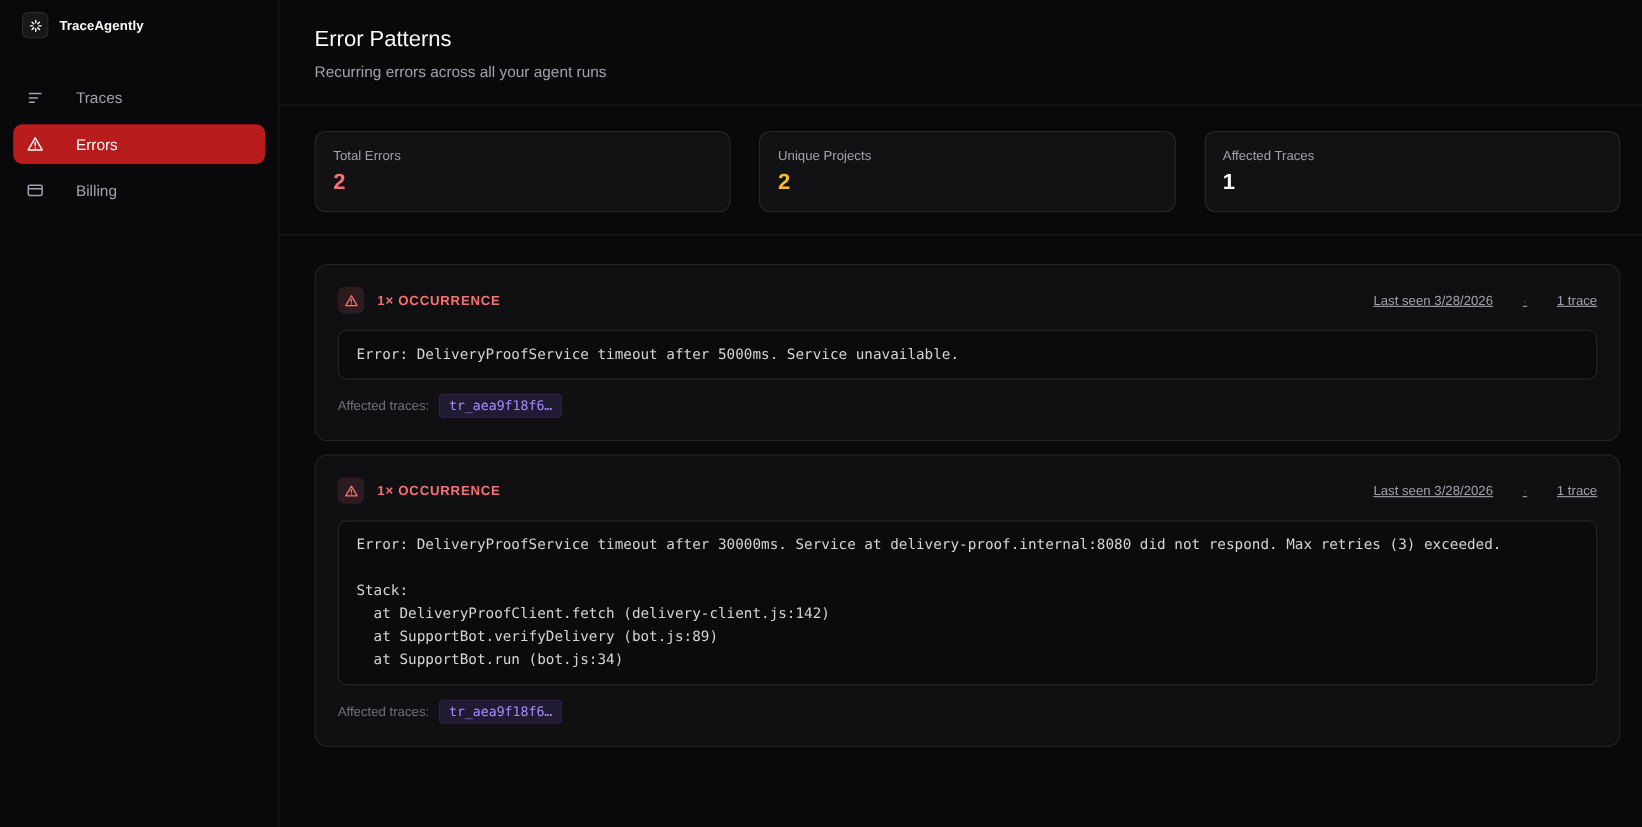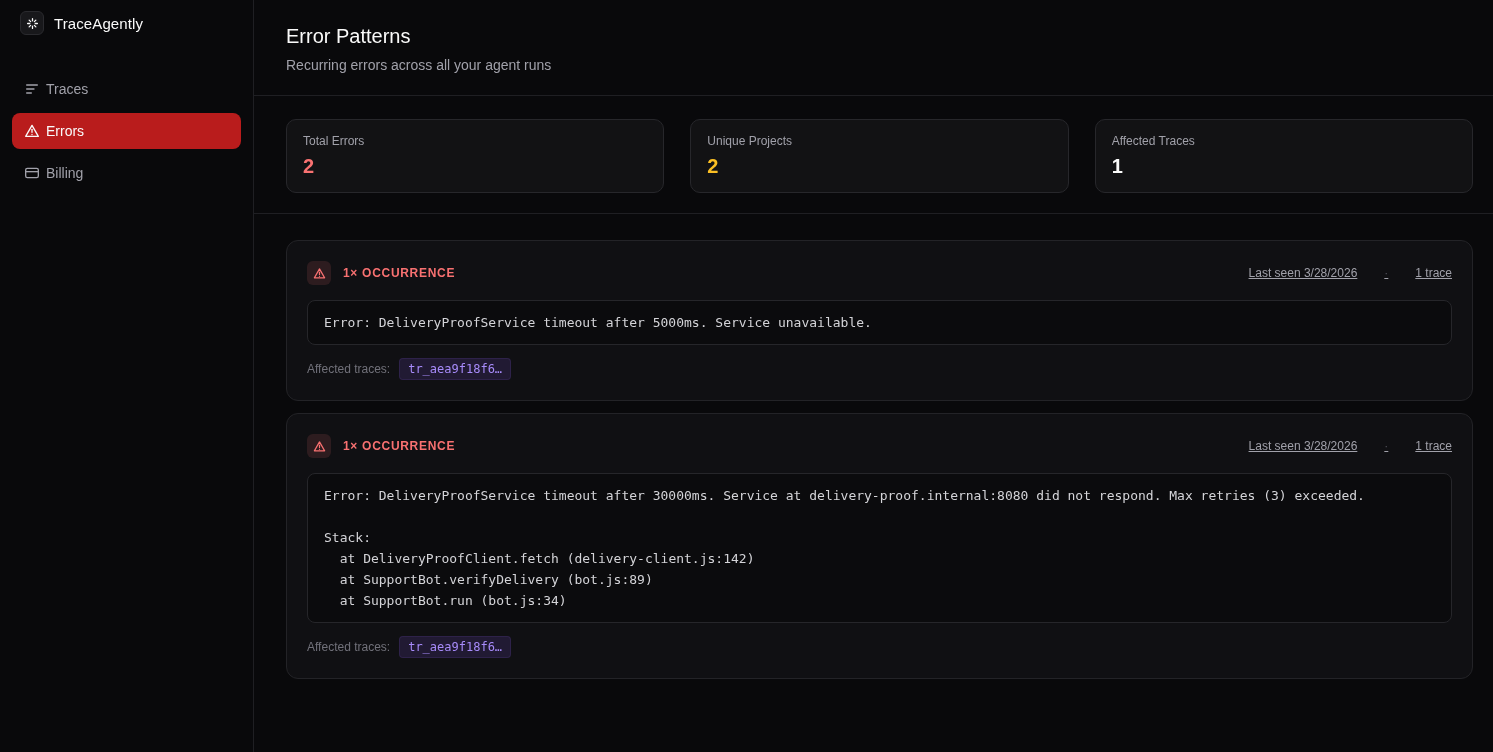--- a/index.html
+++ b/index.html
@@ -18,24 +18,24 @@
     background:#09090b;
     border-right:1px solid #1f1f23;
     display:flex; flex-direction:column;
   }
   .brand { display:flex; align-items:center; gap:10px; padding:10px 20px; height:46px; }
   .brand-icon {
     width:24px; height:24px; border-radius:6px;
     background:#18181b; border:1px solid #2a2a2e;
     display:flex; align-items:center; justify-content:center; flex-shrink:0;
   }
-  .brand-name { font-size:15px; font-weight:400; color:#fafafa; letter-spacing:.1px; }
+  .brand-name { font-size:12px; font-weight:700; color:#fafafa; letter-spacing:.1px; }
   .nav { padding:25px 12px; display:flex; flex-direction:column; gap:6px; }
   .nav-item {
-    display:flex; align-items:center; gap:6px;
+    display:flex; align-items:center; gap:29px;
     height:36px; padding:0 12px; border-radius:8px;
     color:#a1a1aa; font-size:14px; cursor:pointer; text-decoration:none;
   }
   .nav-item.active { background:#b91c1c; color:#fafafa; }
   .nav-item .ico { width:16px; height:16px; display:flex; align-items:center; justify-content:center; }
   .nav-item svg { width:16px; height:16px; }
 
   
   main { flex:1; display:flex; flex-direction:column; min-width:0; }
   .page-header { padding:23px 32px 22px 32px; border-bottom:1px solid #1f1f23; }

